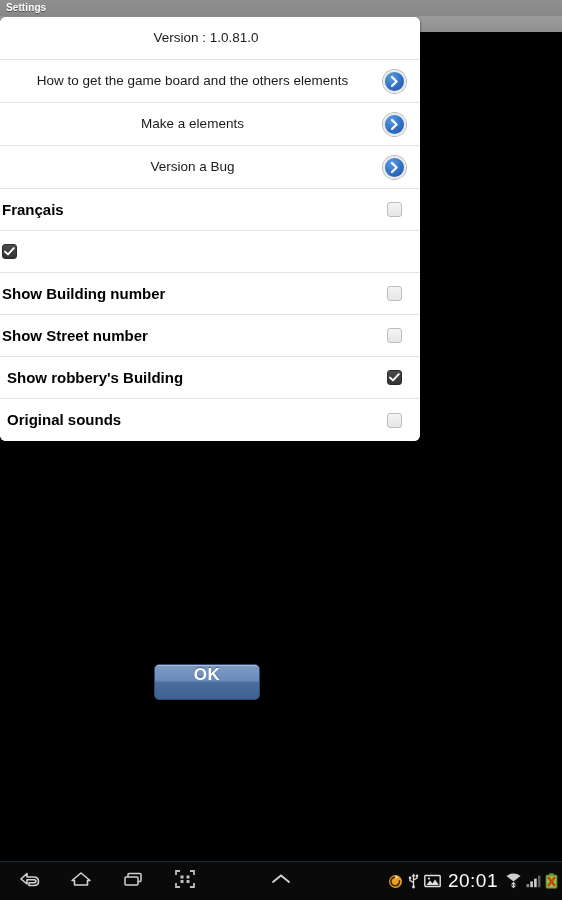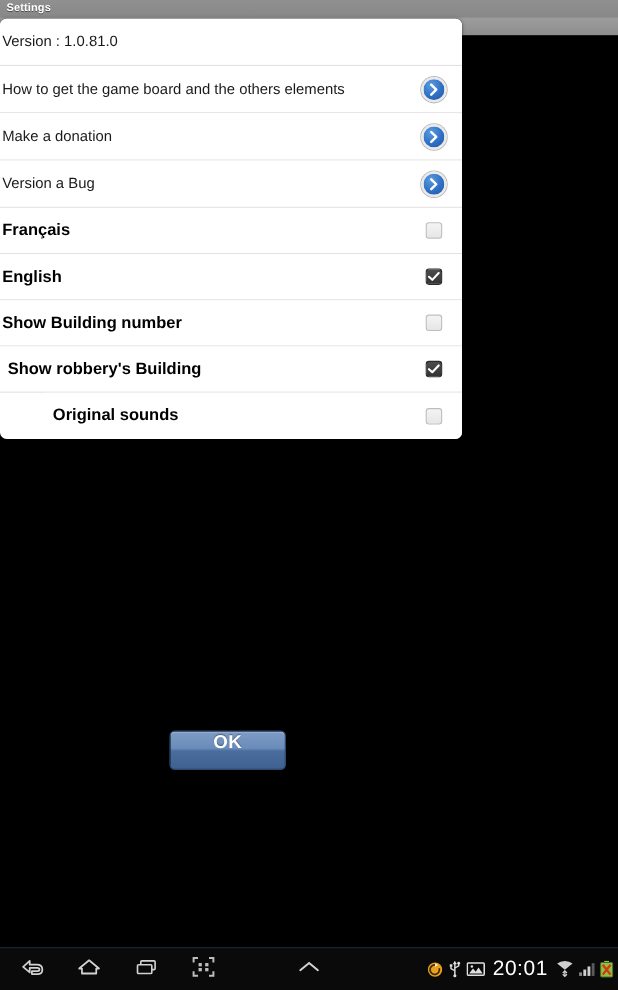--- a/index.html
+++ b/index.html
@@ -53,21 +53,21 @@
   .row {
     position: relative;
     box-sizing: border-box;
     background: #ffffff;
     border-bottom: 1px solid #e2e2e2;
     display: flex;
     align-items: center;
     padding-left: 2px;
     padding-right: 10px;
   }
-  .row:last-child { border-bottom: none; margin-left: 41px; }
+  .row:last-child { border-bottom: none; }
 
   .row-version {
     height: 43px;
   }
   .row-link {
     height: 43px;
   }
   .row-check {
     height: 42px;
   }
@@ -78,20 +78,21 @@
     font-size: 13.5px;
     line-height: 16px;
     white-space: nowrap;
     overflow: hidden;
   }
   .row-version .row-label,
   .row-link .row-label {
     font-weight: normal;
     font-size: 13.5px;
     color: #1a1a1a;
+    text-align: center;
   }
   .row-check .row-label {
     font-weight: bold;
     font-size: 15px;
     color: #000000;
   }
   .row-check.indented .row-label {
     padding-left: 5px;
   }
 
@@ -212,49 +213,52 @@
     </div>
     <div class="row row-link">
       <span class="row-label">How to get the game board and the others elements</span>
       <span class="go-icon">
         <svg width="13" height="15" viewBox="0 0 13 15">
           <path d="M4 3 L8.6 7.5 L4 12" fill="none" stroke="#ffffff" stroke-width="2.2" stroke-linecap="round" stroke-linejoin="round"></path>
         </svg>
       </span>
     </div>
     <div class="row row-link">
-      <span class="row-label">Make a donation</span>
+      <span class="row-label">Make a elements</span>
       <span class="go-icon">
         <svg width="13" height="15" viewBox="0 0 13 15">
           <path d="M4 3 L8.6 7.5 L4 12" fill="none" stroke="#ffffff" stroke-width="2.2" stroke-linecap="round" stroke-linejoin="round"></path>
         </svg>
       </span>
     </div>
     <div class="row row-link">
       <span class="row-label">Version a Bug</span>
       <span class="go-icon">
         <svg width="13" height="15" viewBox="0 0 13 15">
           <path d="M4 3 L8.6 7.5 L4 12" fill="none" stroke="#ffffff" stroke-width="2.2" stroke-linecap="round" stroke-linejoin="round"></path>
         </svg>
       </span>
     </div>
     <div class="row row-check">
       <span class="row-label">Français</span>
       <span class="checkbox off"></span>
     </div>
     <div class="row row-check">
-      <span class="row-label">English</span>
       <span class="checkbox on">
         <svg width="11" height="9" viewBox="0 0 11 9">
           <path d="M1 4.6 L4 7.4 L9.8 1.2" fill="none" stroke="#ffffff" stroke-width="1.9" stroke-linecap="round" stroke-linejoin="round"></path>
         </svg>
       </span>
     </div>
     <div class="row row-check">
       <span class="row-label">Show Building number</span>
+      <span class="checkbox off"></span>
+    </div>
+    <div class="row row-check">
+      <span class="row-label">Show Street number</span>
       <span class="checkbox off"></span>
     </div>
     <div class="row row-check indented">
       <span class="row-label">Show robbery's Building</span>
       <span class="checkbox on">
         <svg width="11" height="9" viewBox="0 0 11 9">
           <path d="M1 4.6 L4 7.4 L9.8 1.2" fill="none" stroke="#ffffff" stroke-width="1.9" stroke-linecap="round" stroke-linejoin="round"></path>
         </svg>
       </span>
     </div>

